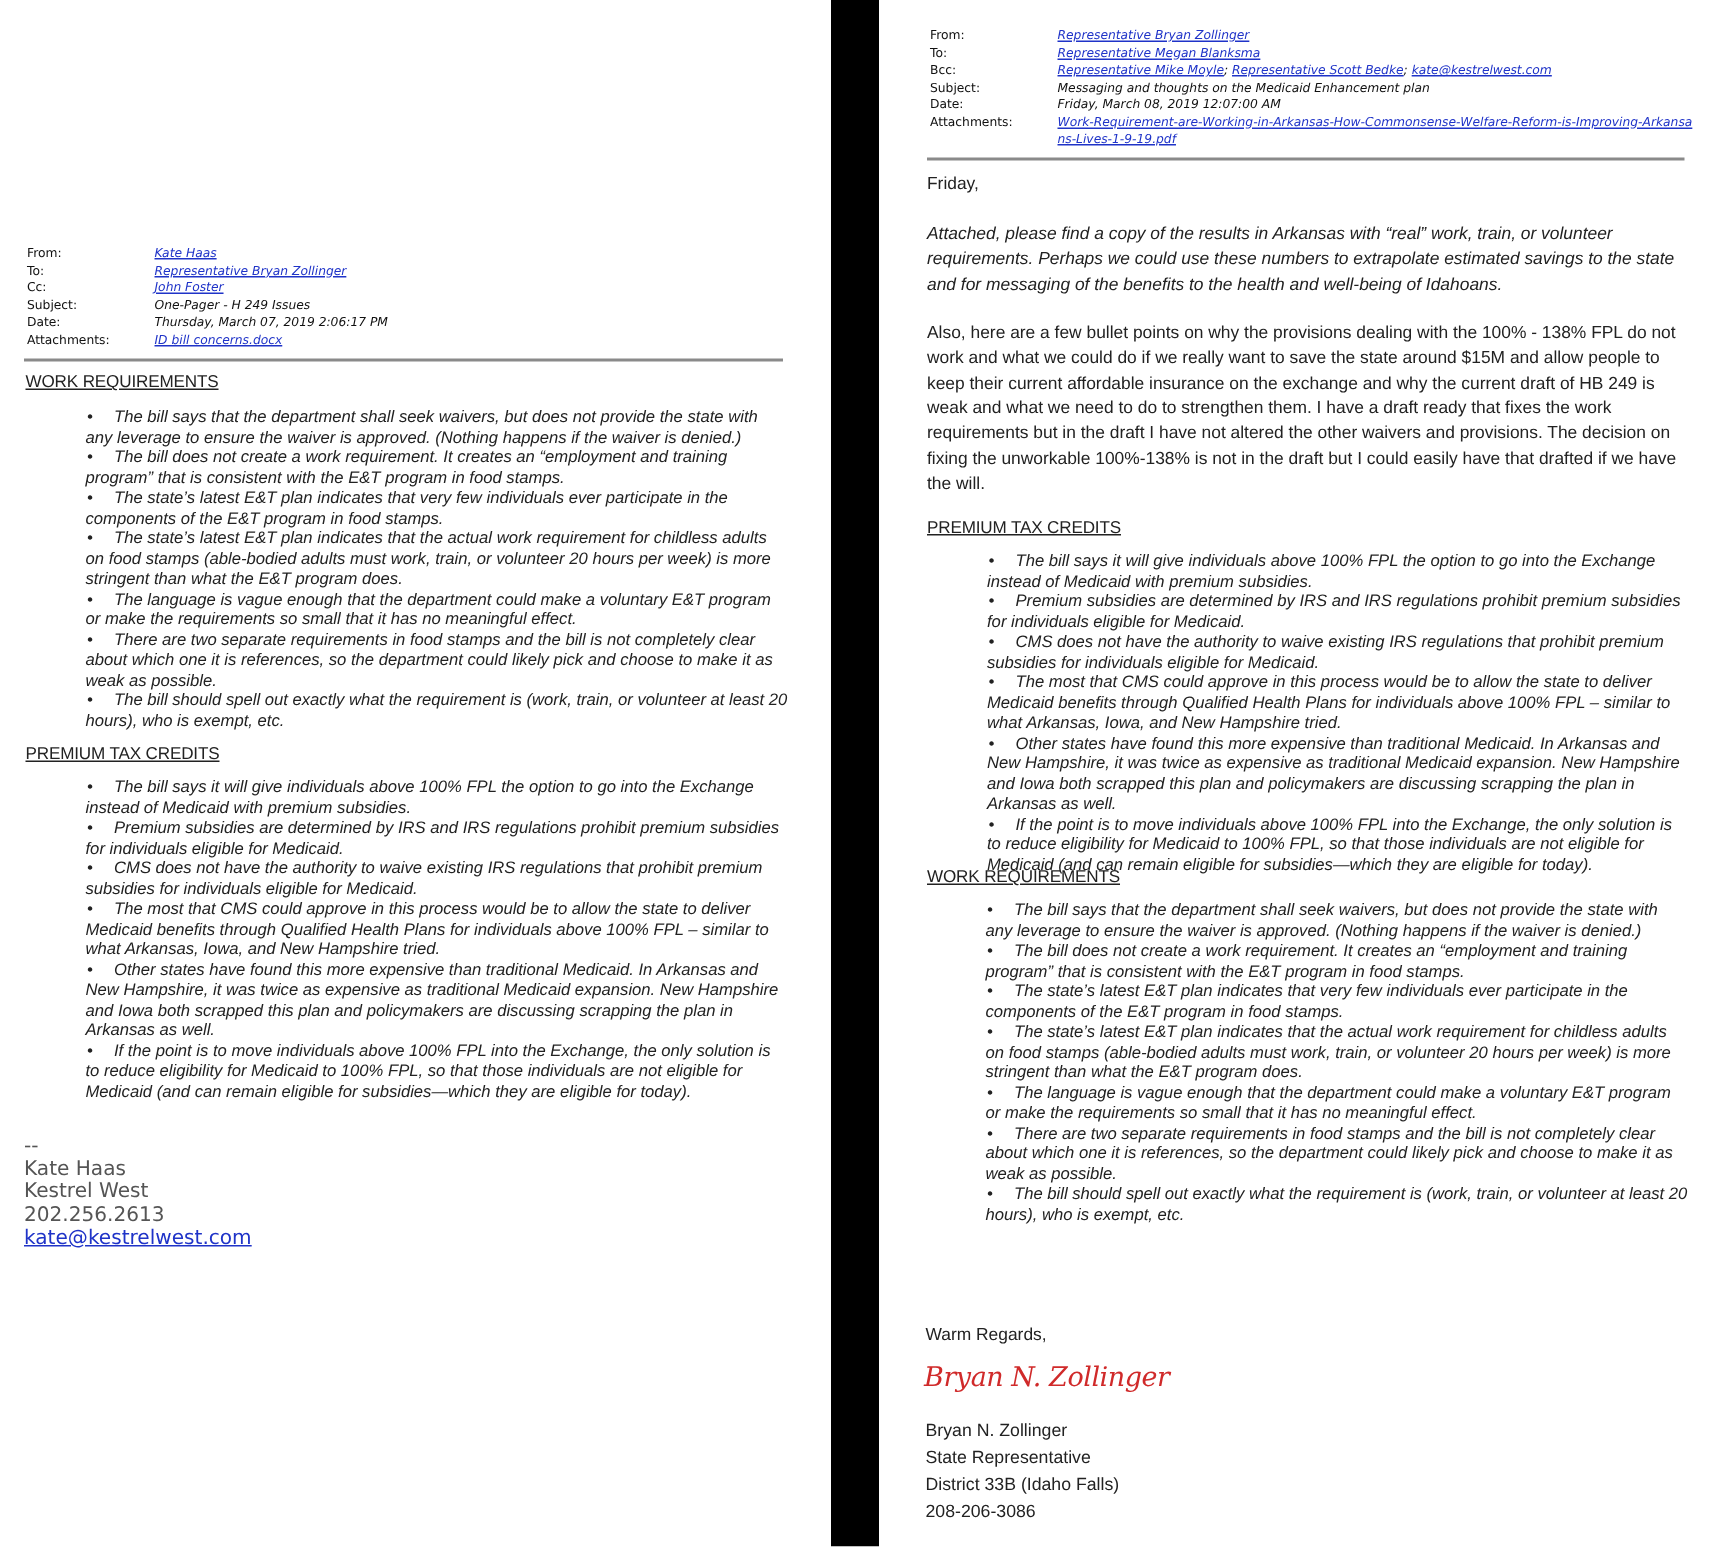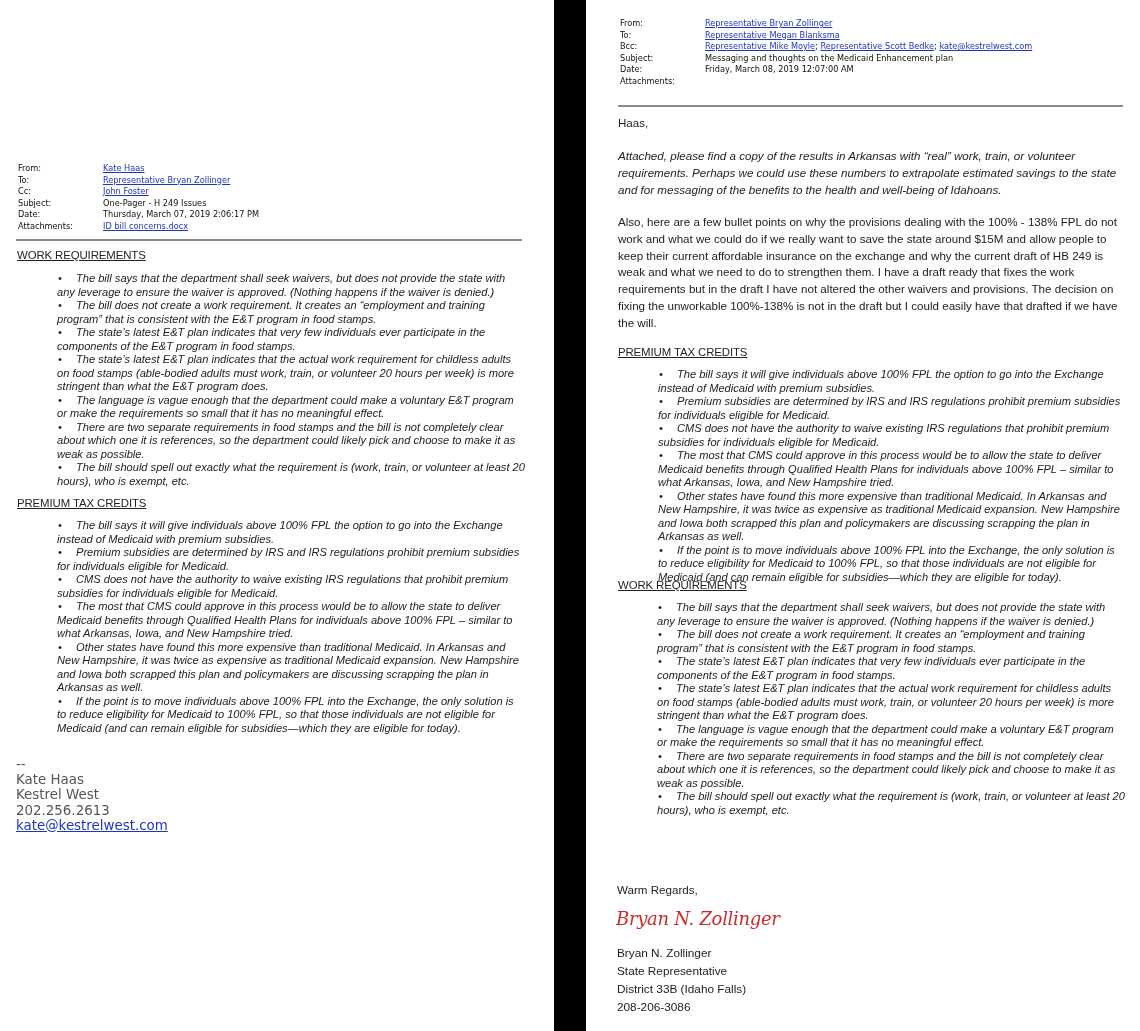--- a/index.html
+++ b/index.html
@@ -10,21 +10,21 @@
     color: #1a1a1a;
   }
   .page { position: absolute; top: 0; height: 1031px; background: #fff; padding-left: 38px; }
   #left-page { left: 0; width: 554px; }
   #right-page { left: 586px; width: 554px; }
   #divider { position: absolute; left: 554px; top: 0; width: 32px; height: 1031px; background: #000; }
 
   .hdr { position: absolute; font-family: "DejaVu Sans", sans-serif; font-size: 8.2px; line-height: 11.5px; color: #111; }
   .hdr-row { display: flex; white-space: nowrap; }
   .hdr-label { width: 85px; flex: none; }
-  .hdr-val { flex: 1; white-space: normal; }
+  .hdr-val { flex: 1; white-space: normal; font-style: italic; }
   a, .link { color: #1f33c8; text-decoration: underline; }
 
   .rule { position: absolute; height: 2px; background: #8a8a8a; }
 
   .body-text { font-family: "Liberation Sans", sans-serif; color: #222; }
   .section-title { position: absolute; font-size: 11.4px; text-decoration: underline; color: #222; letter-spacing: -0.1px; }
   .bullets { position: absolute; margin: 0; padding: 0; list-style: none; font-size: 11.1px; line-height: 13.5px; color: #222; }
   .bullets li { margin: 0; padding: 0; font-style: italic; }
   .bullets .dot { display: inline-block; width: 18px; padding-left: 1px; }
 
@@ -123,26 +123,27 @@
     <div class="hdr-row">
       <span class="hdr-label">Subject:</span>
       <span class="hdr-val">Messaging and thoughts on the Medicaid Enhancement plan</span>
     </div>
     <div class="hdr-row">
       <span class="hdr-label">Date:</span>
       <span class="hdr-val">Friday, March 08, 2019 12:07:00 AM</span>
     </div>
     <div class="hdr-row">
       <span class="hdr-label">Attachments:</span>
+      <span class="hdr-val" style="word-break:break-all;"><a class="link">Work-Requirement-are-Working-in-Arkansas-How-Commonsense-Welfare-Reform-is-Improving-Arkansans-Lives-1-9-19.pdf</a></span>
     </div>
   </div>
 
   <div class="rule" style="left:32px; top:105px; width:505px;"></div>
 
-  <p class="para body-text" style="left:32px; top:115px; width:500px;">Haas,</p>
+  <p class="para body-text" style="left:32px; top:115px; width:500px;">Friday,</p>
   <p class="para body-text" style="left:32px; top:148px; width:500px;font-style:italic;">Attached, please find a copy of the results in Arkansas with “real” work, train, or volunteer requirements.  Perhaps we could use these numbers to extrapolate estimated savings to the state and for messaging of the benefits to the health and well-being of Idahoans.</p>
   <p class="para body-text" style="left:32px; top:214px; width:500px;">Also, here are a few bullet points on why the provisions dealing with the 100% - 138% FPL do not work and what we could do if we really want to save the state around $15M and allow people to keep their current affordable insurance on the exchange and why the current draft of HB 249 is weak and what we need to do to strengthen them.  I have a draft ready that fixes the work requirements but in the draft I have not altered the other waivers and provisions.  The decision on fixing the unworkable 100%-138% is not in the draft but I could easily have that drafted if we have the will.</p>
 
   <div class="section-title body-text" style="left:32px; top:346px;">PREMIUM TAX CREDITS</div>
   <ul class="bullets body-text" style="left:72px; top:368px; width:466px;">
     <li><span class="dot">•</span><span>The bill says it will give individuals above 100% FPL the option to go into the Exchange instead of Medicaid with premium subsidies.</span></li>
     <li><span class="dot">•</span><span>Premium subsidies are determined by IRS and IRS regulations prohibit premium subsidies for individuals eligible for Medicaid.</span></li>
     <li><span class="dot">•</span><span>CMS does not have the authority to waive existing IRS regulations that prohibit premium subsidies for individuals eligible for Medicaid.</span></li>
     <li><span class="dot">•</span><span>The most that CMS could approve in this process would be to allow the state to deliver Medicaid benefits through Qualified Health Plans for individuals above 100% FPL – similar to what Arkansas, Iowa, and New Hampshire tried.</span></li>
     <li><span class="dot">•</span><span>Other states have found this more expensive than traditional Medicaid. In Arkansas and New Hampshire, it was twice as expensive as traditional Medicaid expansion. New Hampshire and Iowa both scrapped this plan and policymakers are discussing scrapping the plan in Arkansas as well.</span></li>

